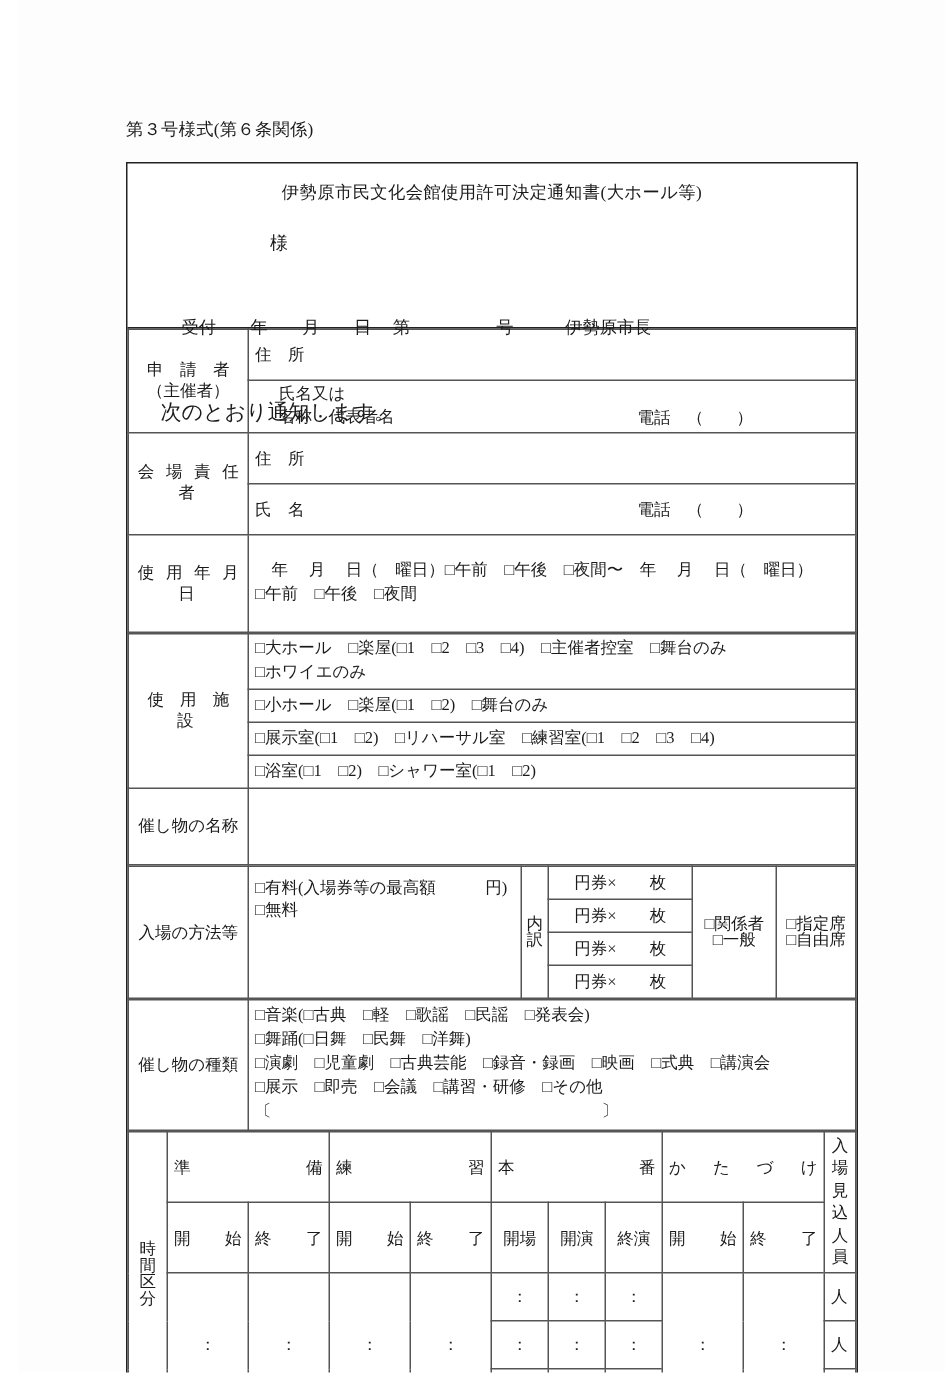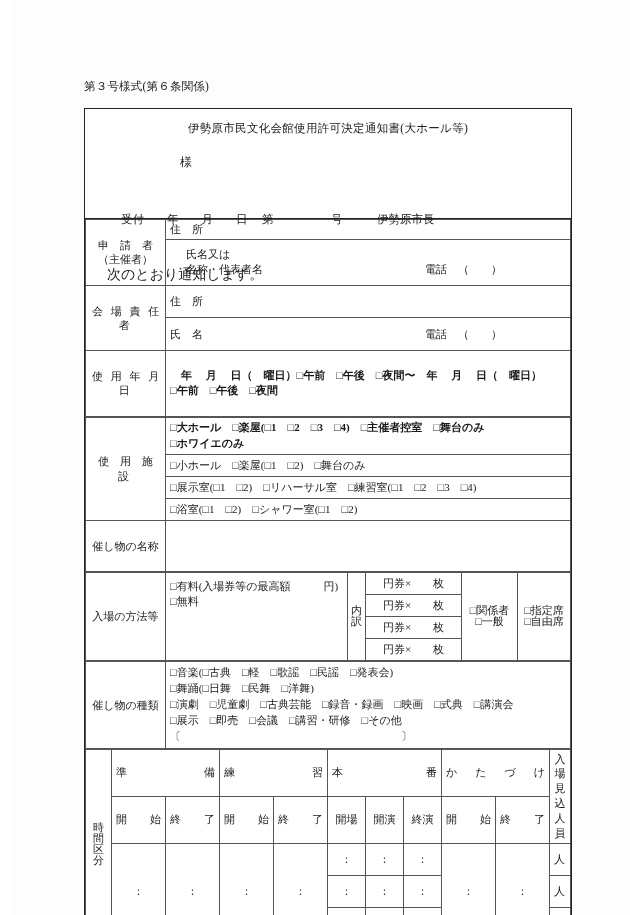--- a/index.html
+++ b/index.html
@@ -97,30 +97,29 @@
   }
   .lbl-sp3 {
     letter-spacing: 2.5px;
     text-indent: 2.5px;
   }
   .cellrow {
     line-height: 1.5;
   }
   .two-line {
     line-height: 1.45;
-    font-weight: bold;
   }
   .tel-wrap {
     display: flex;
     justify-content: space-between;
     align-items: flex-end;
   }
   .tel { padding-right: 64px; white-space: pre; }
   .nm { line-height: 1.35; margin-left: 16px; }
-  .blank-h { height: 20px; font-family: Liberation Serif, serif; }
+  .blank-h { height: 34px; font-family: Liberation Serif, serif; }
 
   
   .adm td { vertical-align: middle; }
   .vtext {
     text-align: center;
     font-size: 11px;
     line-height: 1;
     padding: 0 !important;
   }
   .vt-inner {

